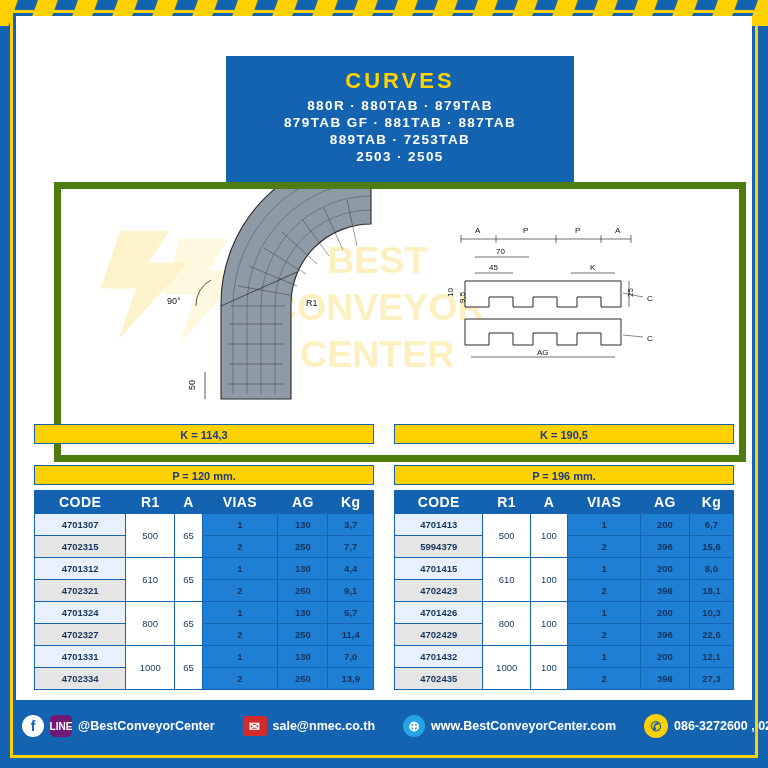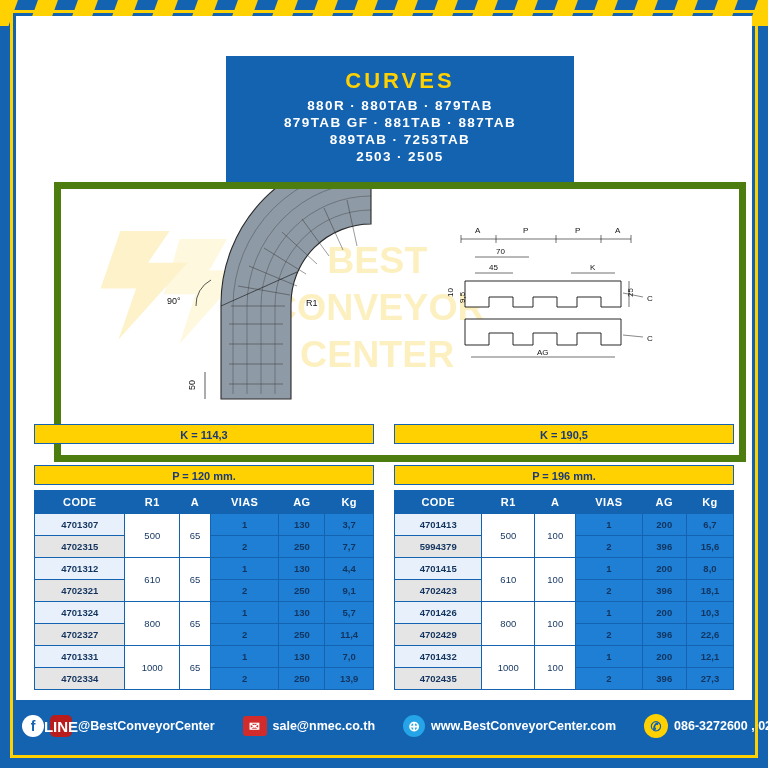--- a/index.html
+++ b/index.html
@@ -119,21 +119,21 @@
   table.data {
     border-collapse: collapse;
     width: 100%;
     margin-top: 5px;
     font-size: 9.5px;
   }
   table.data th {
     background: #1463b0;
     color: #ffffff;
     font-weight: bold;
-    font-size: 11px;
+    font-size: 14px;
     border: 1px solid #1463b0;
     height: 20px;
     letter-spacing: 0.4px;
   }
   table.data td {
     border: 1px solid #1463b0;
     text-align: center;
     height: 19px;
     color: #13345f;
     font-size: 9.5px;
@@ -164,23 +164,23 @@
   .f-item .txt { white-space: nowrap; }
   .icon-circ {
     width: 22px; height: 22px; border-radius: 50%;
     background: #ffffff; color: #1463b0;
     display: flex; align-items: center; justify-content: center;
     font-size: 14px; font-weight: bold;
     flex: none;
   }
   .icon-sq {
     width: 22px; height: 22px; border-radius: 5px;
-    background: #b91c1c; color: #ffffff;
+    background: #701a75; color: #ffffff;
     display: flex; align-items: center; justify-content: center;
-    font-size: 15px; font-weight: bold;
+    font-size: 10px; font-weight: bold;
     flex: none;
   }
   .icon-red {
     width: 24px; height: 20px; border-radius: 3px;
     background: #d22b2b; color: #ffffff;
     display: flex; align-items: center; justify-content: center;
     font-size: 13px;
     flex: none;
   }
   .icon-glob {

